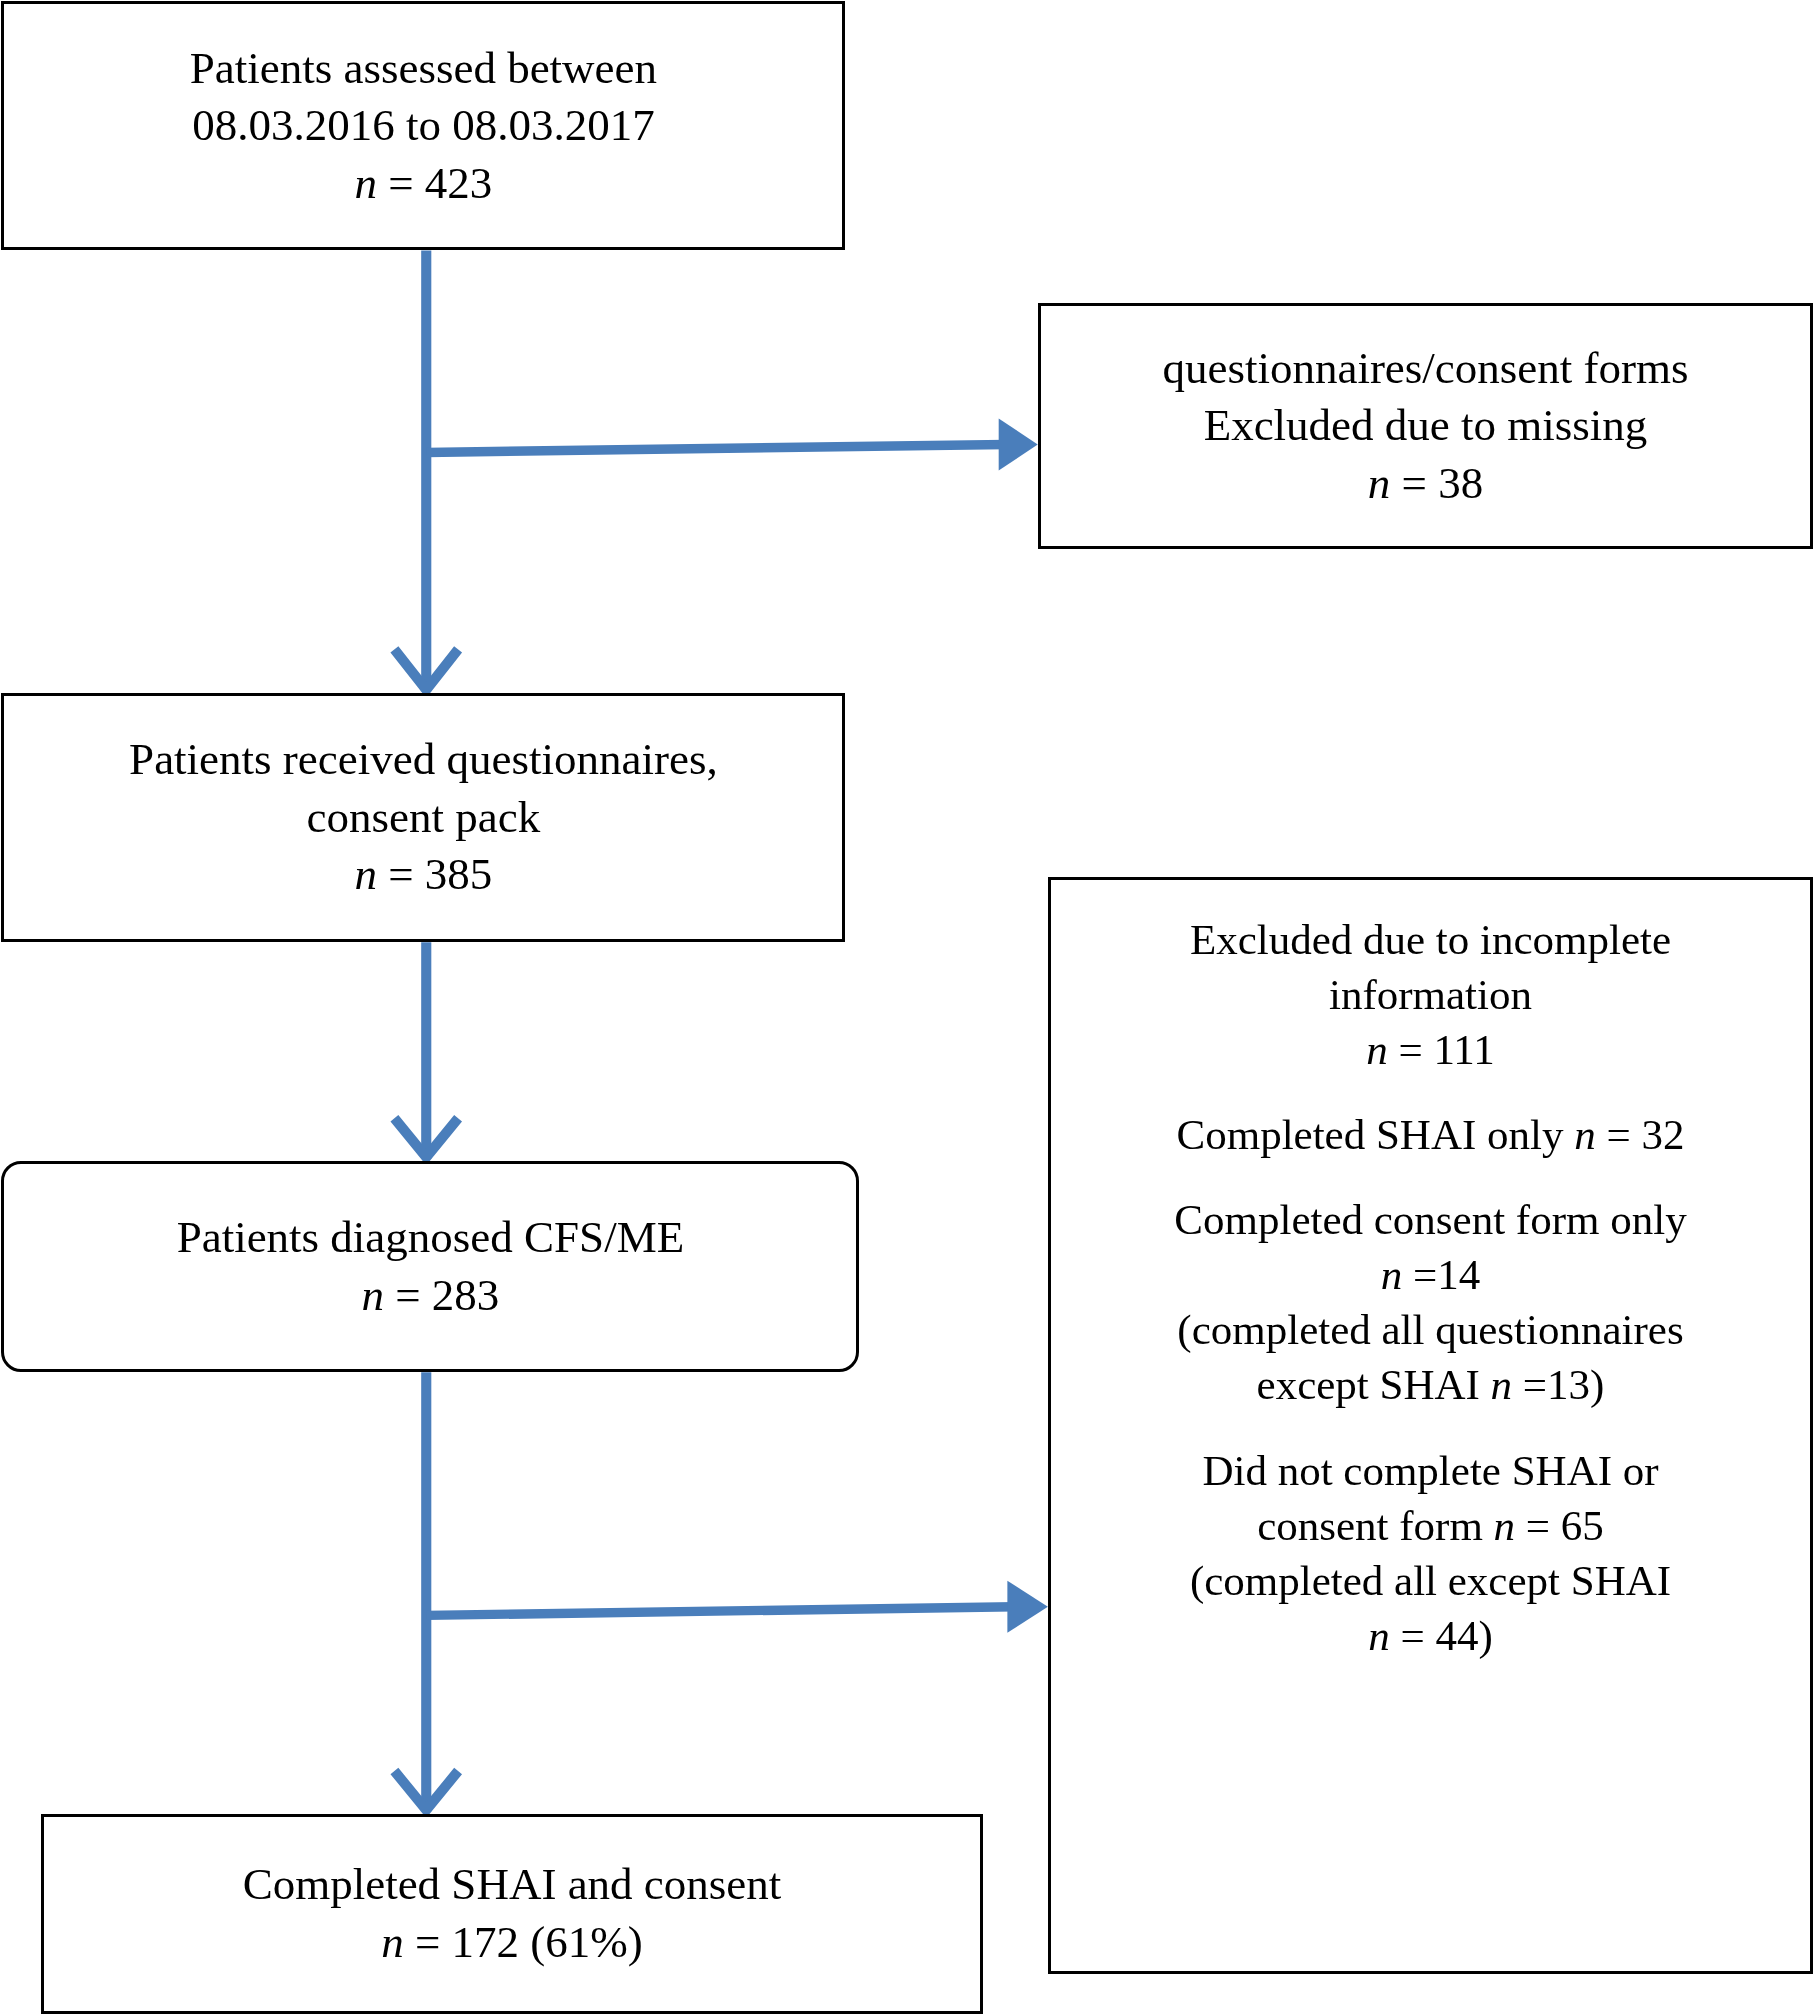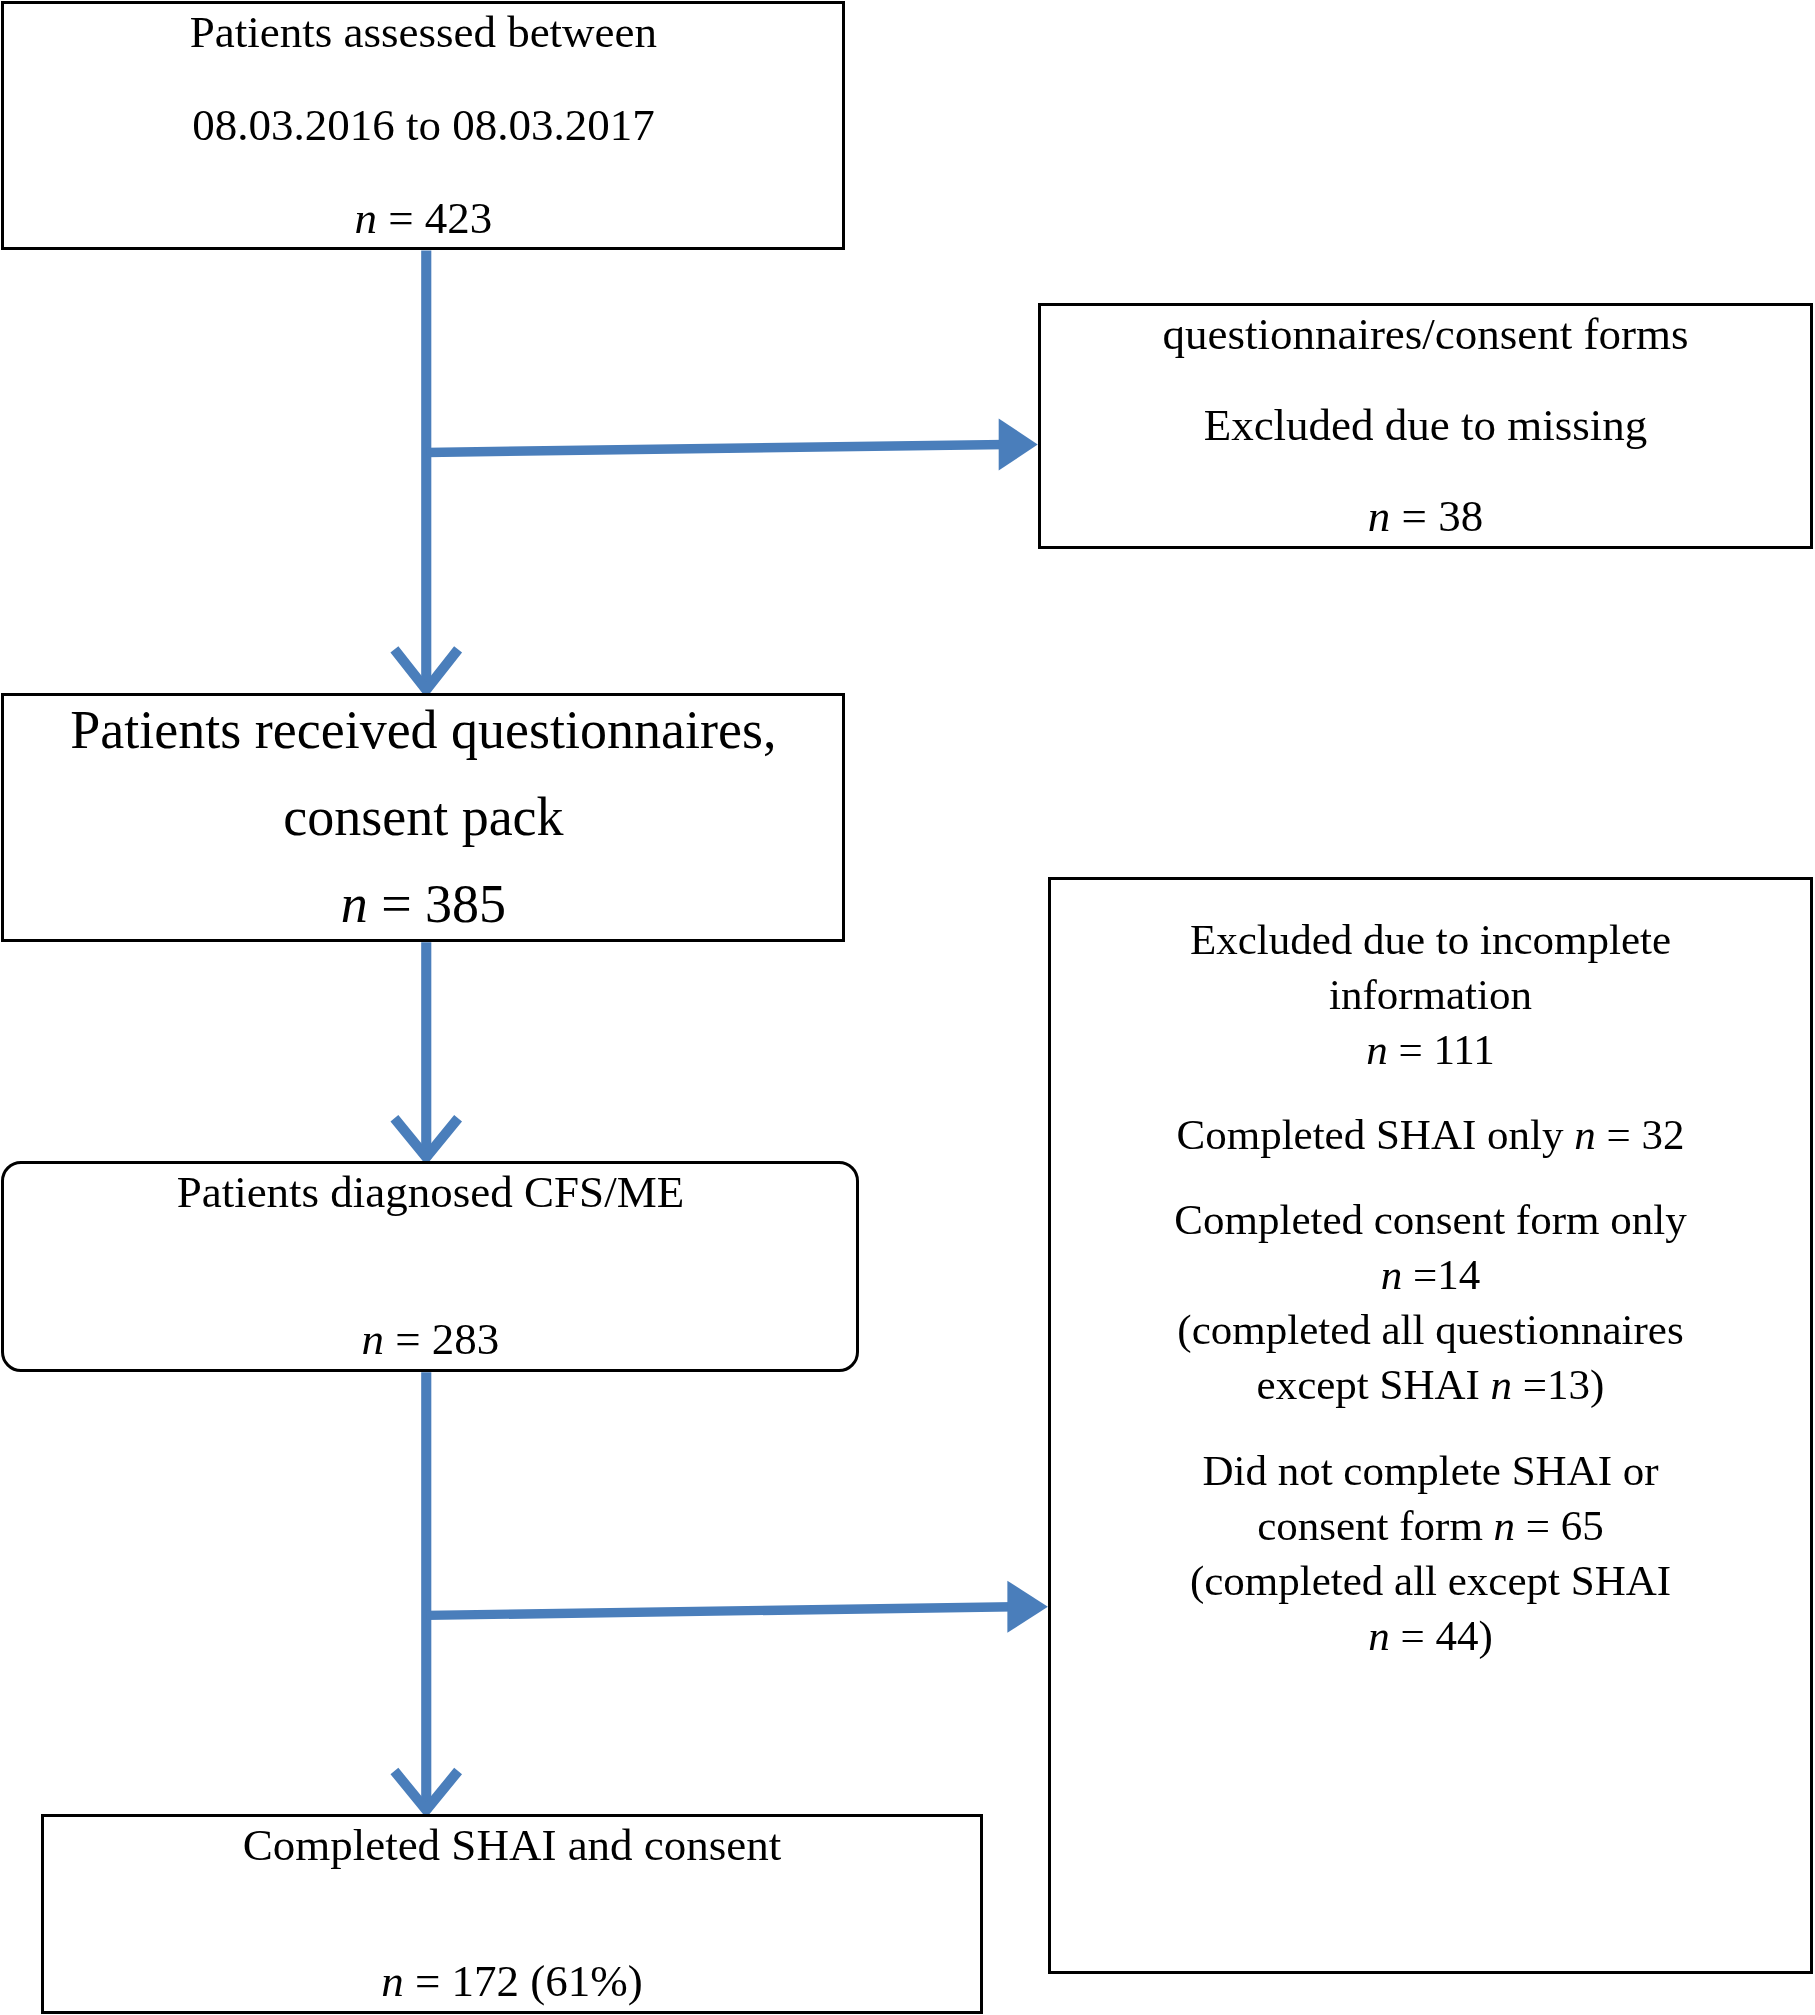--- a/index.html
+++ b/index.html
@@ -16,21 +16,21 @@
     overflow: hidden;
   }
   .node {
     position: absolute;
     box-sizing: border-box;
     border: 3.6px solid #000000;
     background: #ffffff;
     display: flex;
     flex-direction: column;
     align-items: center;
-    justify-content: space-between;
+    justify-content: center;
     text-align: center;
     color: #000000;
     line-height: 1.28;
   }
   .node .line {
     display: block;
     white-space: nowrap;
   }
   .node .blank {
     display: block;
@@ -43,21 +43,21 @@
   #node-assessed {
     left: 1.4px;   top: 1.4px;    width: 844px; height: 249px;
     font-size: 45px;
   }
   #node-excluded-missing {
     left: 1038px; top: 303px;  width: 775px; height: 246px;
     font-size: 45px;
   }
   #node-received {
     left: 1.4px;   top: 693px;  width: 844px; height: 249px;
-    font-size: 54px;
+    font-size: 45px;
   }
   #node-excluded-incomplete {
     left: 1048px; top: 877px; width: 765px; height: 1097px;
     font-size: 43px;
     justify-content: flex-start;
     padding-top: 32px;
   }
   #node-diagnosed {
     left: 1.4px;   top: 1161px; width: 858px; height: 211px;
     font-size: 45px;

